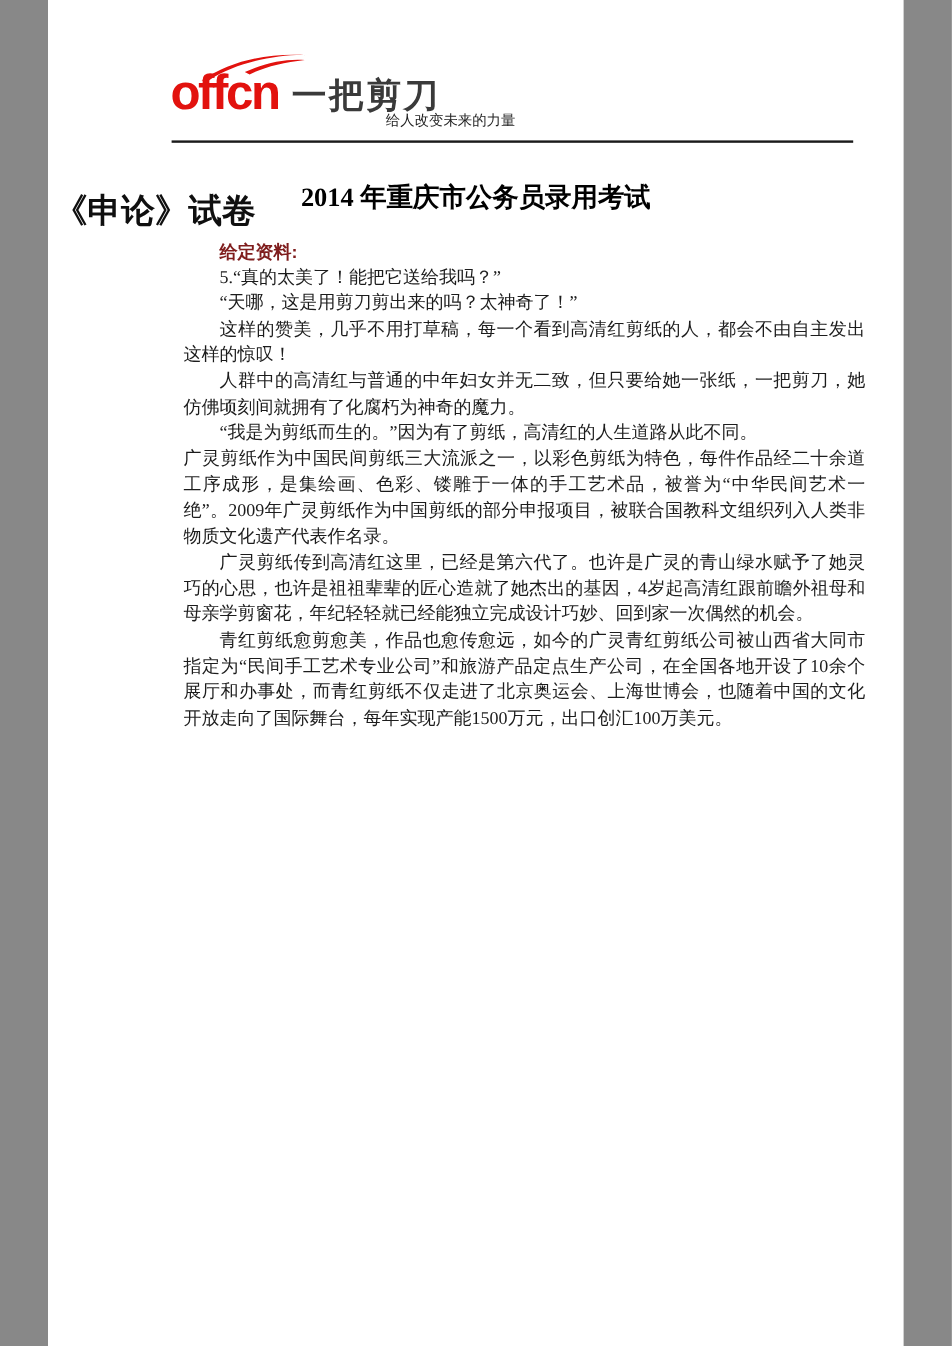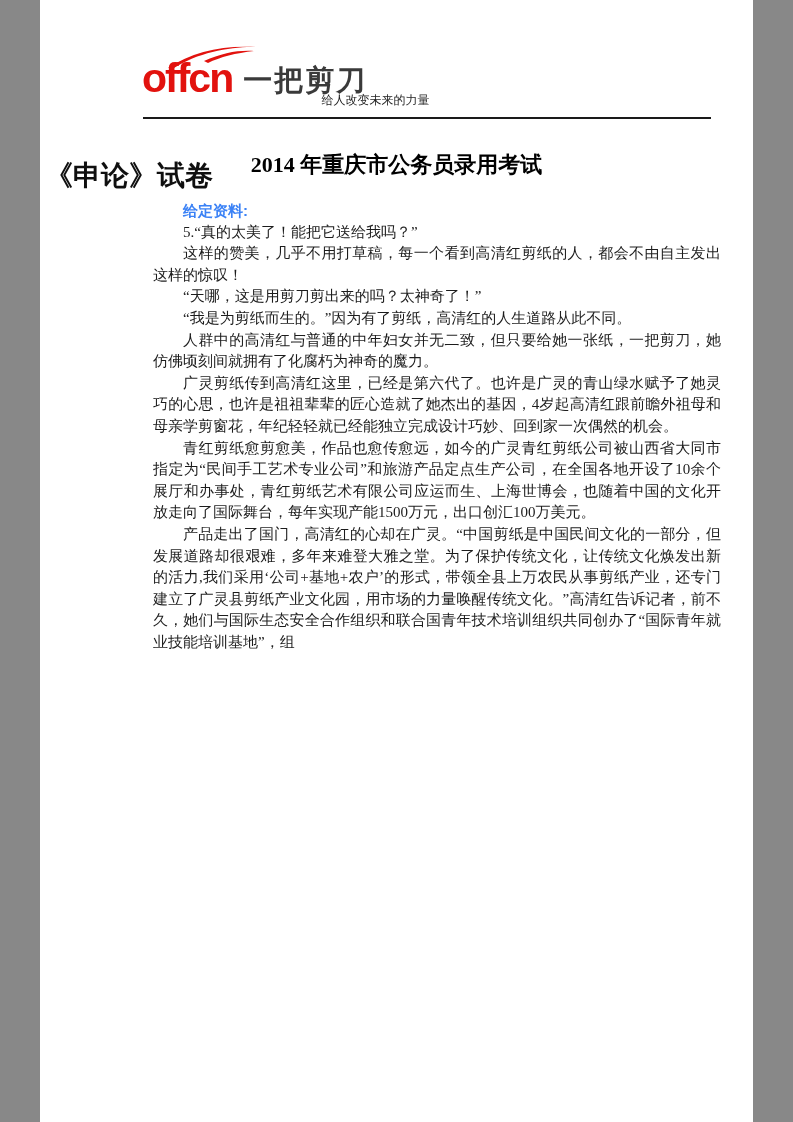--- a/index.html
+++ b/index.html
@@ -53,21 +53,21 @@
     position:absolute; left:113px; top:200px; width:568px;
     font-size:15px; line-height:21.6px;
     color:#1c1c1c;
     text-align:justify; text-justify:inter-ideograph;
   }
   .body-text p { margin:0; }
   .indent { text-indent:2em; }
   .flush  { text-indent:0; }
   .section-heading {
     font-family:"Liberation Sans","DejaVu Sans",sans-serif;
-    font-weight:bold; text-indent:2em; color:#3b82f6;
+    font-weight:bold; text-indent:2em; color:#7f1d1d;
   }
 </style>
 </head>
 <body>
 
 <div class="page">
 
   <div class="logo">
     <div class="offcn-wrap">
       <svg class="swoosh" viewBox="0 0 96 26" aria-hidden="true">
@@ -82,22 +82,22 @@
   <div class="slogan">给人改变未来的力量</div>
 
   <div class="header-rule"></div>
 
   <div class="title">2014 年重庆市公务员录用考试</div>
   <div class="subtitle">《申论》试卷</div>
 
   <div class="body-text">
     <p class="section-heading">给定资料:</p>
     <p class="indent">5.“真的太美了！能把它送给我吗？”</p>
+    <p class="indent">“天哪，这是用剪刀剪出来的吗？太神奇了！”</p>
     <p class="indent">这样的赞美，几乎不用打草稿，每一个看到高清红剪纸的人，都会不由自主发出这样的惊叹！</p>
-    <p class="indent">“天哪，这是用剪刀剪出来的吗？太神奇了！”</p>
+    <p class="indent">人群中的高清红与普通的中年妇女并无二致，但只要给她一张纸，一把剪刀，她仿佛顷刻间就拥有了化腐朽为神奇的魔力。</p>
     <p class="indent">“我是为剪纸而生的。”因为有了剪纸，高清红的人生道路从此不同。</p>
-    <p class="indent">人群中的高清红与普通的中年妇女并无二致，但只要给她一张纸，一把剪刀，她仿佛顷刻间就拥有了化腐朽为神奇的魔力。</p>
+    <p class="flush">广灵剪纸作为中国民间剪纸三大流派之一，以彩色剪纸为特色，每件作品经二十余道工序成形，是集绘画、色彩、镂雕于一体的手工艺术品，被誉为“中华民间艺术一绝”。2009年广灵剪纸作为中国剪纸的部分申报项目，被联合国教科文组织列入人类非物质文化遗产代表作名录。</p>
     <p class="indent">广灵剪纸传到高清红这里，已经是第六代了。也许是广灵的青山绿水赋予了她灵巧的心思，也许是祖祖辈辈的匠心造就了她杰出的基因，4岁起高清红跟前瞻外祖母和母亲学剪窗花，年纪轻轻就已经能独立完成设计巧妙、回到家一次偶然的机会。</p>
-    <p class="indent">青红剪纸愈剪愈美，作品也愈传愈远，如今的广灵青红剪纸公司被山西省大同市指定为“民间手工艺术专业公司”和旅游产品定点生产公司，在全国各地开设了10余个展厅和办事处，青红剪纸艺术有限公司应运而生、上海世博会，也随着中国的文化开放走向了国际舞台，每年实现产能1500万元，出口创汇100万美元。</p>
-    <p class="indent">产品走出了国门，高清红的心却在广灵。“中国剪纸是中国民间文化的一部分，但发展道路却很艰难，多年来难登大雅之堂。为了保护传统文化，让传统文化焕发出新的活力,我们采用‘公司+基地+农户’的形式，带领全县上万农民从事剪纸产业，还专门建立了广灵县剪纸产业文化园，用市场的力量唤醒传统文化。”高清红告诉记者，前不久，她们与国际生态安全合作组织和联合国青年技术培训组织共同创办了“国际青年就业技能培训基地”，组</p>
+    <p class="indent">青红剪纸愈剪愈美，作品也愈传愈远，如今的广灵青红剪纸公司被山西省大同市指定为“民间手工艺术专业公司”和旅游产品定点生产公司，在全国各地开设了10余个展厅和办事处，而青红剪纸不仅走进了北京奥运会、上海世博会，也随着中国的文化开放走向了国际舞台，每年实现产能1500万元，出口创汇100万美元。</p>
   </div>
 
 </div>
 
 </body></html>

